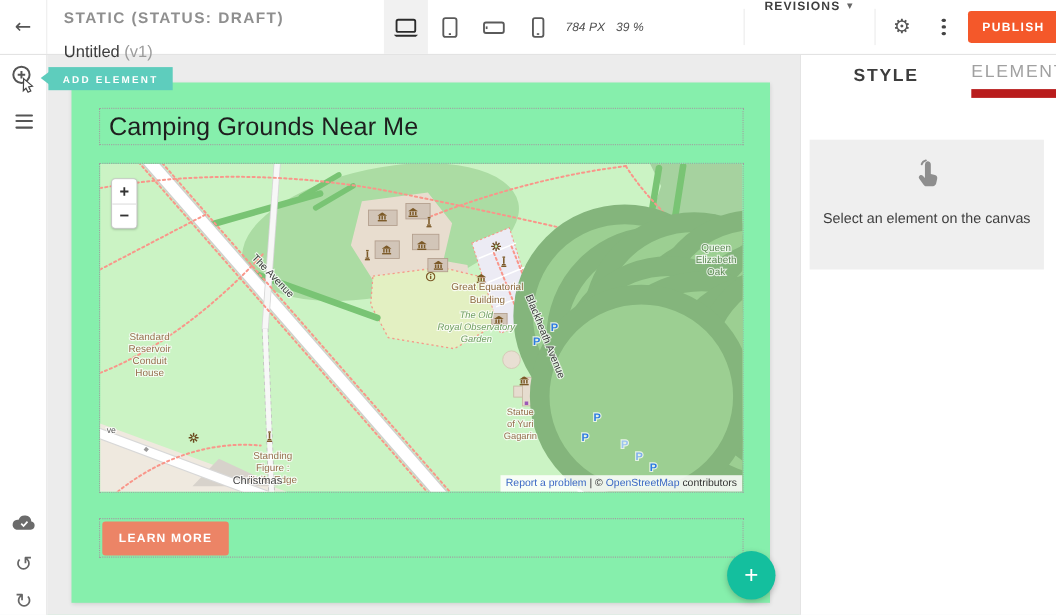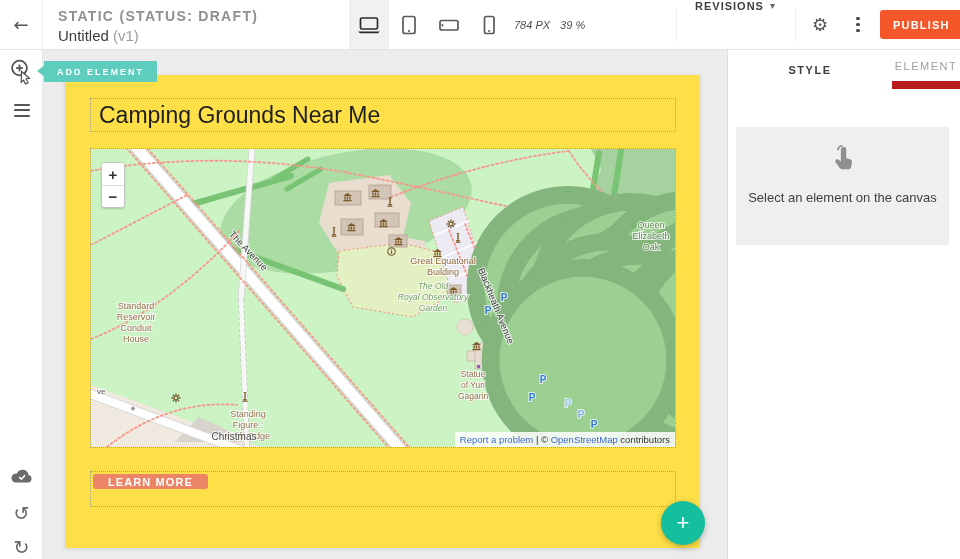--- a/index.html
+++ b/index.html
@@ -8,21 +8,21 @@
          font-family:"Liberation Sans", sans-serif; color:#3b3b3b; }
 
   
   .topbar { position:absolute; left:0; top:0; width:960px; height:50px; background:#fff;
             border-bottom:1px solid #e3e3e3; z-index:30; }
   .tb-back { position:absolute; left:0; top:0; width:43px; height:49px; border-right:1px solid #ededed;
              display:flex; align-items:center; justify-content:center; font-size:18px; color:#555;
              cursor:pointer; font-family:"DejaVu Sans", sans-serif; }
   .tb-title { position:absolute; left:58px; top:8px; }
   .tb-status { font-size:14px; font-weight:bold; letter-spacing:1.3px; color:#8f8f8f; }
-  .tb-name { font-size:15px; color:#3b3b3b; margin-top:3px; }
+  .tb-name { font-size:15px; color:#3b3b3b; margin-top:15px; }
   .tb-name .ver { color:#9c9c9c; }
   .tb-devices { position:absolute; left:349px; top:0; height:49px; display:flex; }
   .dev { width:40px; height:49px; display:flex; align-items:center; justify-content:center; cursor:pointer; }
   .dev.sel { background:#f1f1f1; }
   .dev svg { display:block; }
   .tb-px { position:absolute; left:514px; top:0; height:49px; display:flex; align-items:center; gap:10px;
            font-size:11px; color:#4f4f4f;font-style:italic; }
   .tb-div { position:absolute; top:8px; width:1px; height:33px; background:#ececec; }
   .tb-revisions { position:absolute; left:676px; top:0; width:119px; height:49px; display:flex;
                   align-items:flex-start; justify-content:center; gap:6px; font-size:11px; letter-spacing:1px;
@@ -51,48 +51,48 @@
   .rail-glyph { font-family:"DejaVu Sans", sans-serif; font-size:19px; color:#666; line-height:20px; cursor:pointer; }
 
   
   .badge { position:absolute; left:44px; top:61px; height:21px; background:#5ecdbd; color:#fff;
            display:flex; align-items:center; padding:0 13px; font-size:9px; font-weight:bold;
            letter-spacing:2px; z-index:25;text-align:right; }
   .badge-arrow { position:absolute; left:37px; top:65px; width:0; height:0; border-top:6.5px solid transparent;
                  border-bottom:6.5px solid transparent; border-right:8px solid #5ecdbd; z-index:25; }
 
   
-  .page { position:absolute; left:65px; top:75px; width:635px; height:473px; background:#fde047;
+  .page { position:absolute; left:65px; top:75px; width:635px; height:473px; background:#86efac;
           box-shadow:0 1px 4px rgba(0,0,0,.13); }
   .el-heading { position:absolute; left:25px; top:23px; width:586px; height:34px;
                 border:1px dotted #a0a0a0; font-size:23px; line-height:32px; padding-left:8px;
                 color:#1e1e1e; cursor:pointer; white-space:nowrap; }
   .el-map { position:absolute; left:25px; top:73px; width:586px; height:300px; border:1px dotted #a0a0a0;
             overflow:hidden; cursor:pointer; }
   .el-map svg.mapgfx { position:absolute; left:0; top:0; }
   .map-zoomctl { position:absolute; left:10px; top:13px; width:24px; border:1px solid #c6c6c6; border-radius:4px;
                  background:#fff; box-shadow:0 1px 2px rgba(0,0,0,.18); overflow:hidden; }
   .map-zoomctl .zbtn { width:100%; height:22px; display:flex; align-items:center; justify-content:center;
                        font-size:15px; font-weight:bold; color:#333; cursor:pointer; background:#fff; border:none; }
   .map-zoomctl .zbtn + .zbtn { border-top:1px solid #ddd; }
   .map-attrib { position:absolute; right:0; bottom:0; background:rgba(255,255,255,.85); font-size:9.5px;
                 padding:2px 5px; color:#333; white-space:nowrap; }
   .map-attrib a { color:#3b68c5; text-decoration:none; cursor:pointer; }
   .el-btnrow { position:absolute; left:25px; top:396px; width:586px; height:36px; border:1px dotted #a0a0a0; }
-  .cta { position:absolute; left:2px; top:2px; height:15px; padding:0 15px; background:#ec8466; color:#fff;
+  .cta { position:absolute; left:2px; top:2px; height:31px; padding:0 15px; background:#ec8466; color:#fff;
          border:none; border-radius:3px; font-size:11px; font-weight:bold; letter-spacing:1.1px; cursor:pointer; }
   .fab { position:absolute; left:596px; top:426px; width:44px; height:44px; border-radius:50%; background:#14bf9e;
          color:#fff; border:none; font-size:22px; line-height:44px; text-align:center;
          box-shadow:0 2px 6px rgba(0,0,0,.25); cursor:pointer; z-index:10; }
 
   
   .panel { position:absolute; left:727px; top:50px; width:233px; height:509px; background:#fff;
            border-left:1px solid #dedede; z-index:15; }
   .tabs { display:flex; height:39px; }
-  .tab { flex:1; display:flex; align-items:center; justify-content:center; font-size:11px; letter-spacing:1.5px;
+  .tab { flex:1; display:flex; align-items:center; justify-content:center; font-size:16px; letter-spacing:1.5px;
          cursor:pointer;margin-left:48px; }
   .tab-style { color:#3d3d3d; font-weight:bold; }
   .tab-element { color:#a0a0a0; border-bottom:8px solid #b91c1c; }
   .empty-box { position:absolute; left:8px; top:77px; width:213px; height:118px; background:#efefef;
                display:flex; flex-direction:column; align-items:center; text-align:center; }
   .empty-box .tapicon { margin-top:16px; }
   .empty-msg { margin-top:8px; font-size:13px; color:#3e3e3e; line-height:25px; }
 
   
   .mlbl { paint-order:stroke; stroke:rgba(255,255,255,.75); stroke-width:2px;

